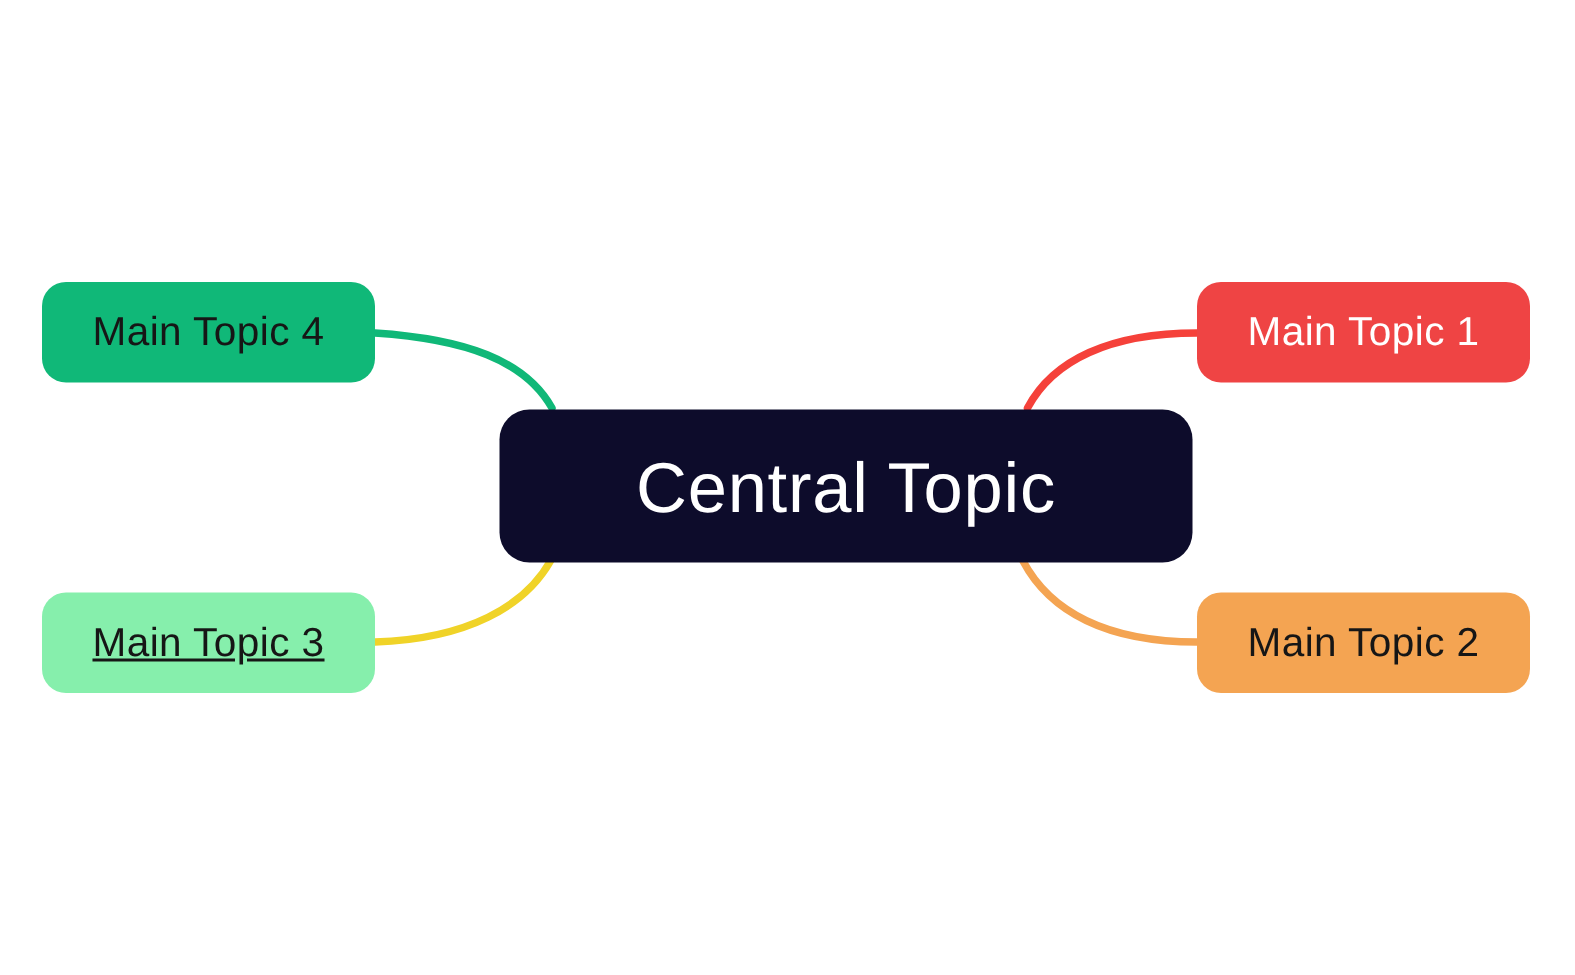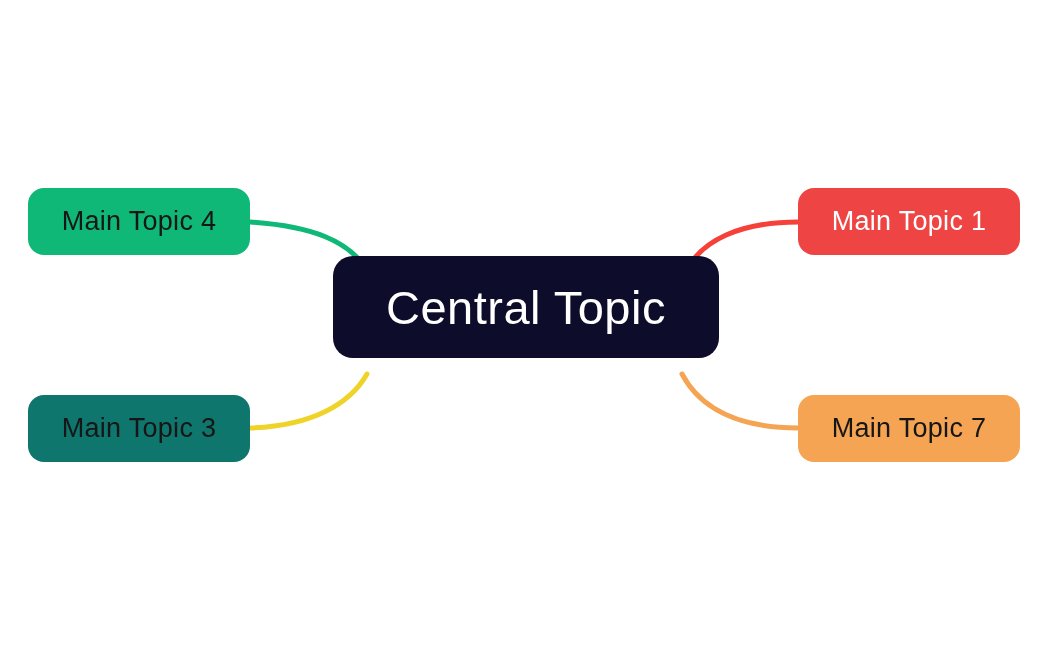--- a/index.html
+++ b/index.html
@@ -33,22 +33,22 @@
     display: flex;
     align-items: center;
     justify-content: center;
     box-sizing: border-box;
     cursor: pointer;
     user-select: none;
     white-space: nowrap;
   }
   .node-central {
     left: 333px;
-    top: 256px;
-    width: 386px;
+    top: 273px;
+    width: 462px;
     height: 102px;
     border-radius: 20px;
     font-size: 47px;
     font-weight: 500;
     letter-spacing: 0.5px;
   }
   .node-side {
     width: 222px;
     height: 67px;
     border-radius: 16px;
@@ -75,24 +75,24 @@
 
   <div class="node node-central" style="background-color: rgb(13, 12, 43); color: rgb(255, 255, 255);">
     <span>Central Topic</span>
   </div>
 
   <div class="node node-side pos-mt1" style="background-color: #ef4444; color: rgb(255, 255, 255);">
     <span>Main Topic 1</span>
   </div>
 
   <div class="node node-side pos-mt2" style="background-color: rgb(244, 164, 82); color: rgb(22, 22, 22);">
-    <span>Main Topic 7</span>
+    <span>Main Topic 2</span>
   </div>
 
-  <div class="node node-side pos-mt3" style="background-color: #0f766e; color: rgb(22, 22, 22);">
+  <div class="node node-side pos-mt3" style="background-color: #86efac; color: rgb(22, 22, 22); text-decoration: underline;">
     <span>Main Topic 3</span>
   </div>
 
   <div class="node node-side pos-mt4" style="background-color: rgb(16, 184, 120); color: rgb(22, 22, 22);">
     <span>Main Topic 4</span>
   </div>
 
 </div>
 
 </body></html>

